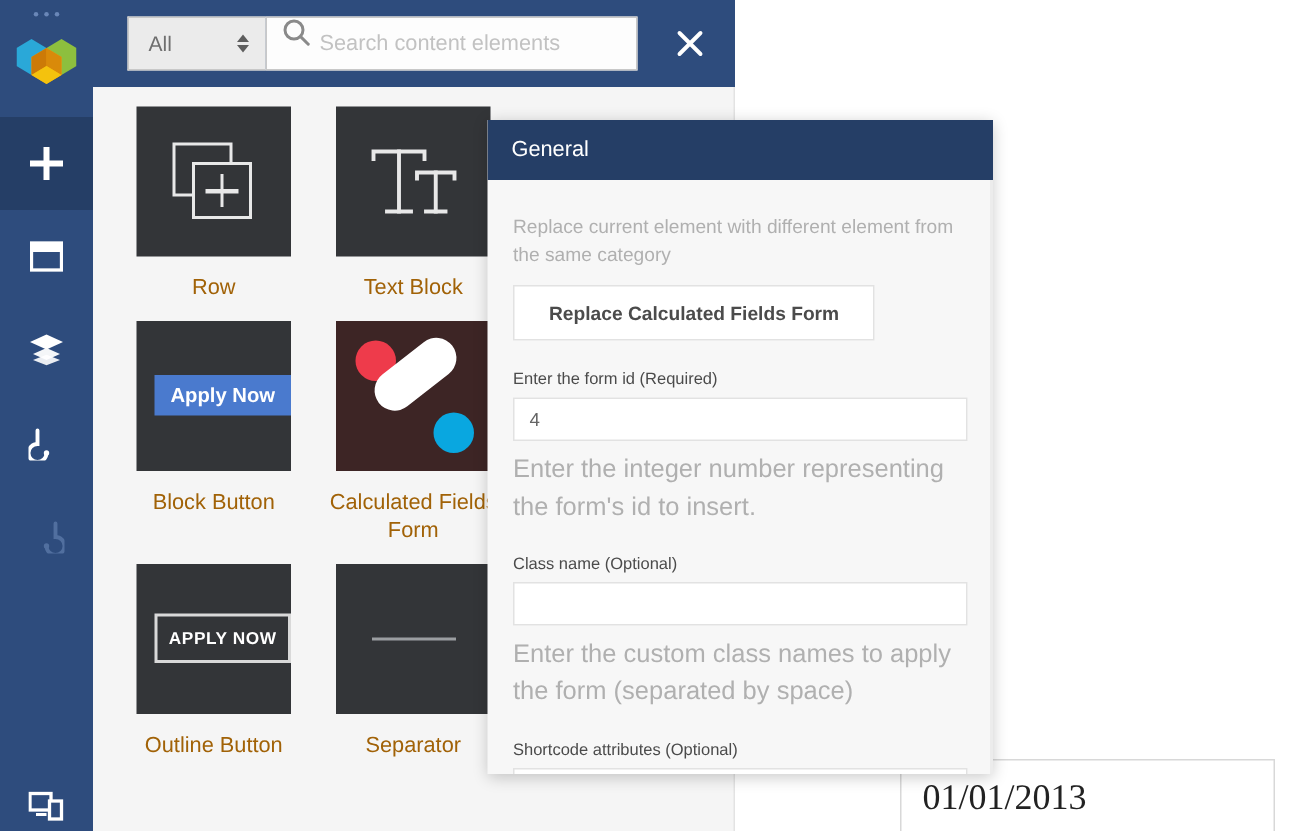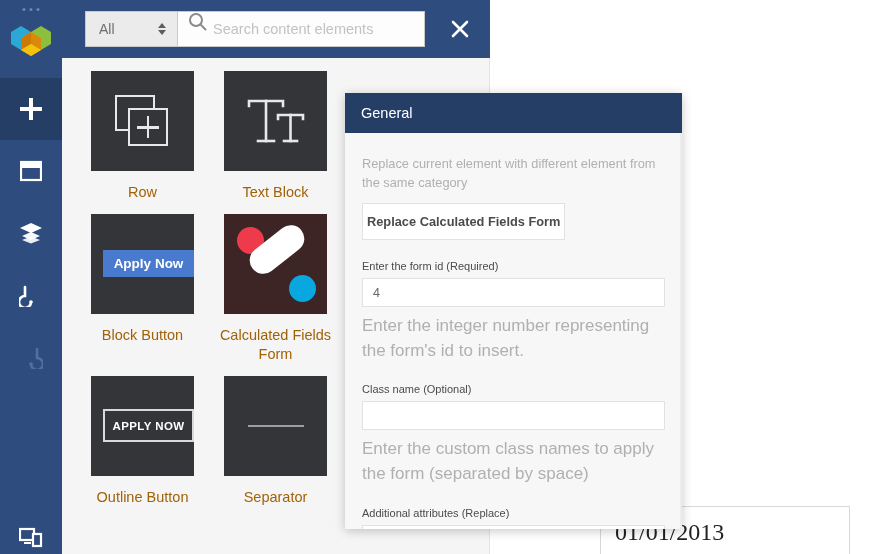--- a/index.html
+++ b/index.html
@@ -142,38 +142,37 @@
   }
   .sep-line { width: 56px; height: 2px; background: #9b9ea1; }
   
   .cff { background: #3d2525 !important; }
   .cff .dot-red { position: absolute; left: 13px; top: 13px; width: 27px; height: 27px; border-radius: 50%; background: #ee3b4b; }
   .cff .bar { position: absolute; left: 22px; top: 22px; width: 62px; height: 27px; border-radius: 14px; background: #fff; transform: rotate(-38deg); }
   .cff .dot-blue { position: absolute; right: 11px; bottom: 12px; width: 27px; height: 27px; border-radius: 50%; background: #09a7e0; }
 
   
   .general-panel {
-    position: absolute; left: 325px; top: 93px; width: 337px; height: 436px;
+    position: absolute; left: 325px; top: 80px; width: 337px; height: 436px;
     background: #f7f7f7;
     box-shadow: 0 2px 10px rgba(0,0,0,.22);
     overflow: hidden;
-    margin-left: 20px;
   }
   .gp-header {
     height: 40px; background: #253e66; color: #fff;
     display: flex; align-items: center; padding-left: 16px;
     font-size: 14.5px;
   }
   .gp-body { padding: 22px 17px 0 17px; }
   .gp-hint {
     font-size: 12.8px; color: #b0b0b0; line-height: 1.45; margin-bottom: 11px;
   }
   .gp-replace-btn {
     display: inline-block; background: #fff; border: 1px solid #e2e2e2;
-    padding: 10px 4px; font-size: 12.8px; color: #4b4b4b; font-weight: bold;
+    padding: 10px 23px; font-size: 12.8px; color: #4b4b4b; font-weight: bold;
     cursor: pointer;
   }
   .gp-field { margin-top: 20px; }
   .gp-label { font-size: 11px; color: #4b4b4b; font-weight: normal; margin-bottom: 6px; }
   .gp-input {
     width: 100%; height: 29px; background: #fff;
     border: 1px solid #e2e2e2; outline: none;
     font-family: "Liberation Sans", sans-serif; font-size: 12.5px;
     color: #666; padding: 0 10px;
   }
@@ -377,21 +376,21 @@
         <div class="gp-desc">Enter the integer number representing the form's id to insert.</div>
       </div>
 
       <div class="gp-field">
         <div class="gp-label">Class name (Optional)</div>
         <input class="gp-input" type="text" value="" style="">
         <div class="gp-desc">Enter the custom class names to apply the form (separated by space)</div>
       </div>
 
       <div class="gp-field">
-        <div class="gp-label">Additional attributes (Replace)</div>
+        <div class="gp-label">Shortcode attributes (Optional)</div>
         <input class="gp-input" type="text" value="" style="">
         
       </div>
     </div>
     <div class="scroll-edge"></div>
   </div>
 
 </div>
 
 </body></html>

